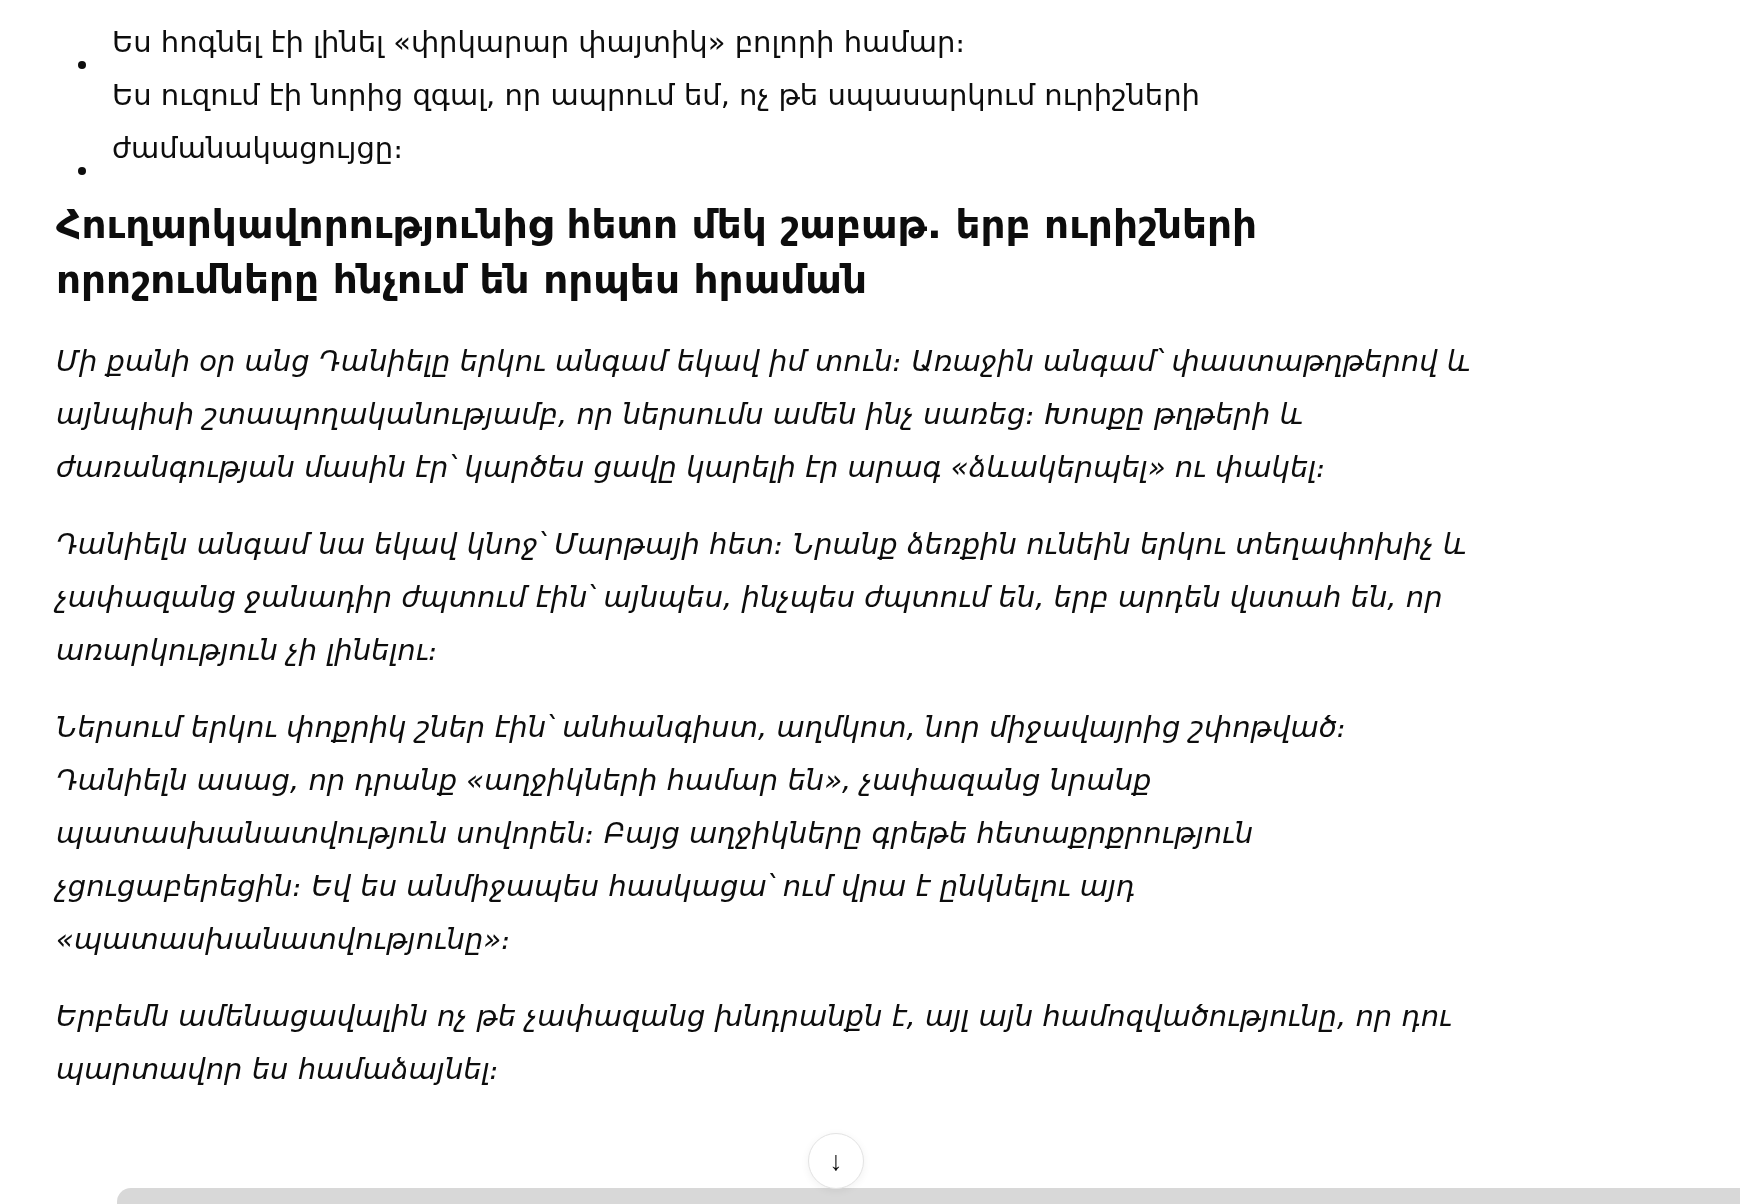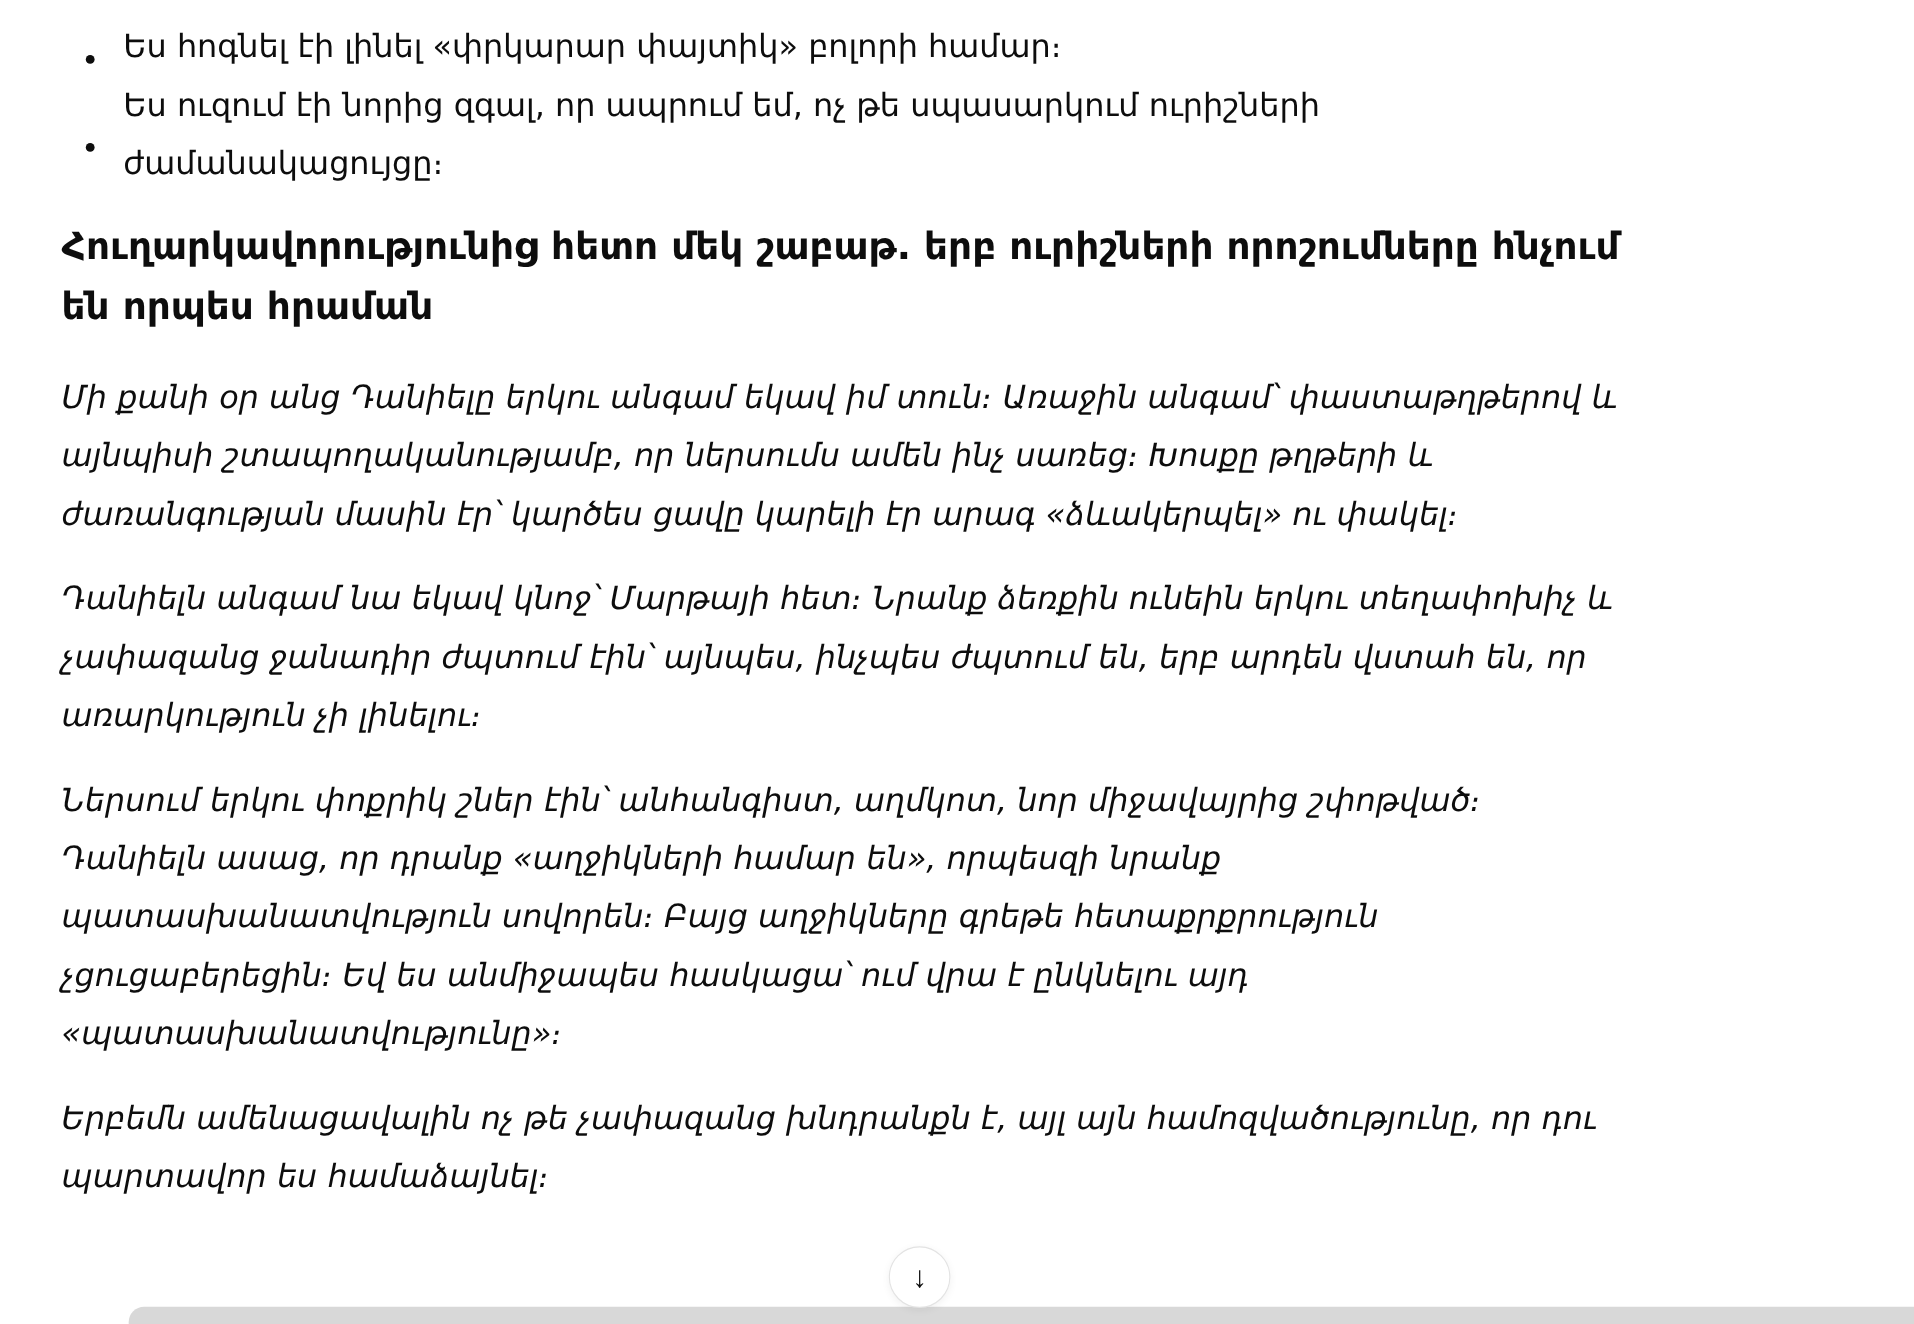--- a/index.html
+++ b/index.html
@@ -15,35 +15,35 @@
   .content {
     padding: 16px 40px 0 56px;
     max-width: 1520px;
   }
   ul.bullet-list {
     list-style: none;
     margin: 0;
   }
   ul.bullet-list li {
     display: flex;
-    align-items: center;
+    align-items: flex-end;
     font-size: 29px;
     line-height: 53px;
   }
   .bullet-dot {
     flex: 0 0 auto;
     width: 8px;
     height: 8px;
     border-radius: 50%;
     background: #0d0d0d;
     margin: 23px 26px 0 22px;
   }
   h2.section-heading {
     margin-top: 22px;
-    font-size: 34px;
+    font-size: 39px;
     font-weight: 700;
     line-height: 55px;
     max-width: 1470px;
   }
   p.body-para {
     margin-top: 24px;
     font-size: 29px;
     line-height: 53px;
     max-width: 1440px;
     font-style: italic;
@@ -93,21 +93,21 @@
       <span>Ես ուզում էի նորից զգալ, որ ապրում եմ, ոչ թե սպասարկում ուրիշների ժամանակացույցը։</span>
     </li>
   </ul>
 
   <h2 class="section-heading">Հուղարկավորությունից հետո մեկ շաբաթ. երբ ուրիշների որոշումները հնչում են որպես հրաման</h2>
 
   <p class="body-para">Մի քանի օր անց Դանիելը երկու անգամ եկավ իմ տուն։ Առաջին անգամ՝ փաստաթղթերով և այնպիսի շտապողականությամբ, որ ներսումս ամեն ինչ սառեց։ Խոսքը թղթերի և ժառանգության մասին էր՝ կարծես ցավը կարելի էր արագ «ձևակերպել» ու փակել։</p>
 
   <p class="body-para">Դանիելն անգամ նա եկավ կնոջ՝ Մարթայի հետ։ Նրանք ձեռքին ունեին երկու տեղափոխիչ և չափազանց ջանադիր ժպտում էին՝ այնպես, ինչպես ժպտում են, երբ արդեն վստահ են, որ առարկություն չի լինելու։</p>
 
-  <p class="body-para">Ներսում երկու փոքրիկ շներ էին՝ անհանգիստ, աղմկոտ, նոր միջավայրից շփոթված։ Դանիելն ասաց, որ դրանք «աղջիկների համար են», որպեսզի նրանք պատասխանատվություն սովորեն։ Բայց աղջիկները գրեթե հետաքրքրություն չցուցաբերեցին։ Եվ ես անմիջապես հասկացա՝ ում վրա է ընկնելու այդ «պատասխանատվությունը»։</p>
+  <p class="body-para">Ներսում երկու փոքրիկ շներ էին՝ անհանգիստ, աղմկոտ, նոր միջավայրից շփոթված։ Դանիելն ասաց, որ դրանք «աղջիկների համար են», չափազանց նրանք պատասխանատվություն սովորեն։ Բայց աղջիկները գրեթե հետաքրքրություն չցուցաբերեցին։ Եվ ես անմիջապես հասկացա՝ ում վրա է ընկնելու այդ «պատասխանատվությունը»։</p>
 
   <p class="body-para">Երբեմն ամենացավալին ոչ թե չափազանց խնդրանքն է, այլ այն համոզվածությունը, որ դու պարտավոր ես համաձայնել։</p>
 
 </div>
 
 <button class="scroll-down-btn">
   <span>↓</span>
 </button>
 
 <div class="composer-bar"></div>

